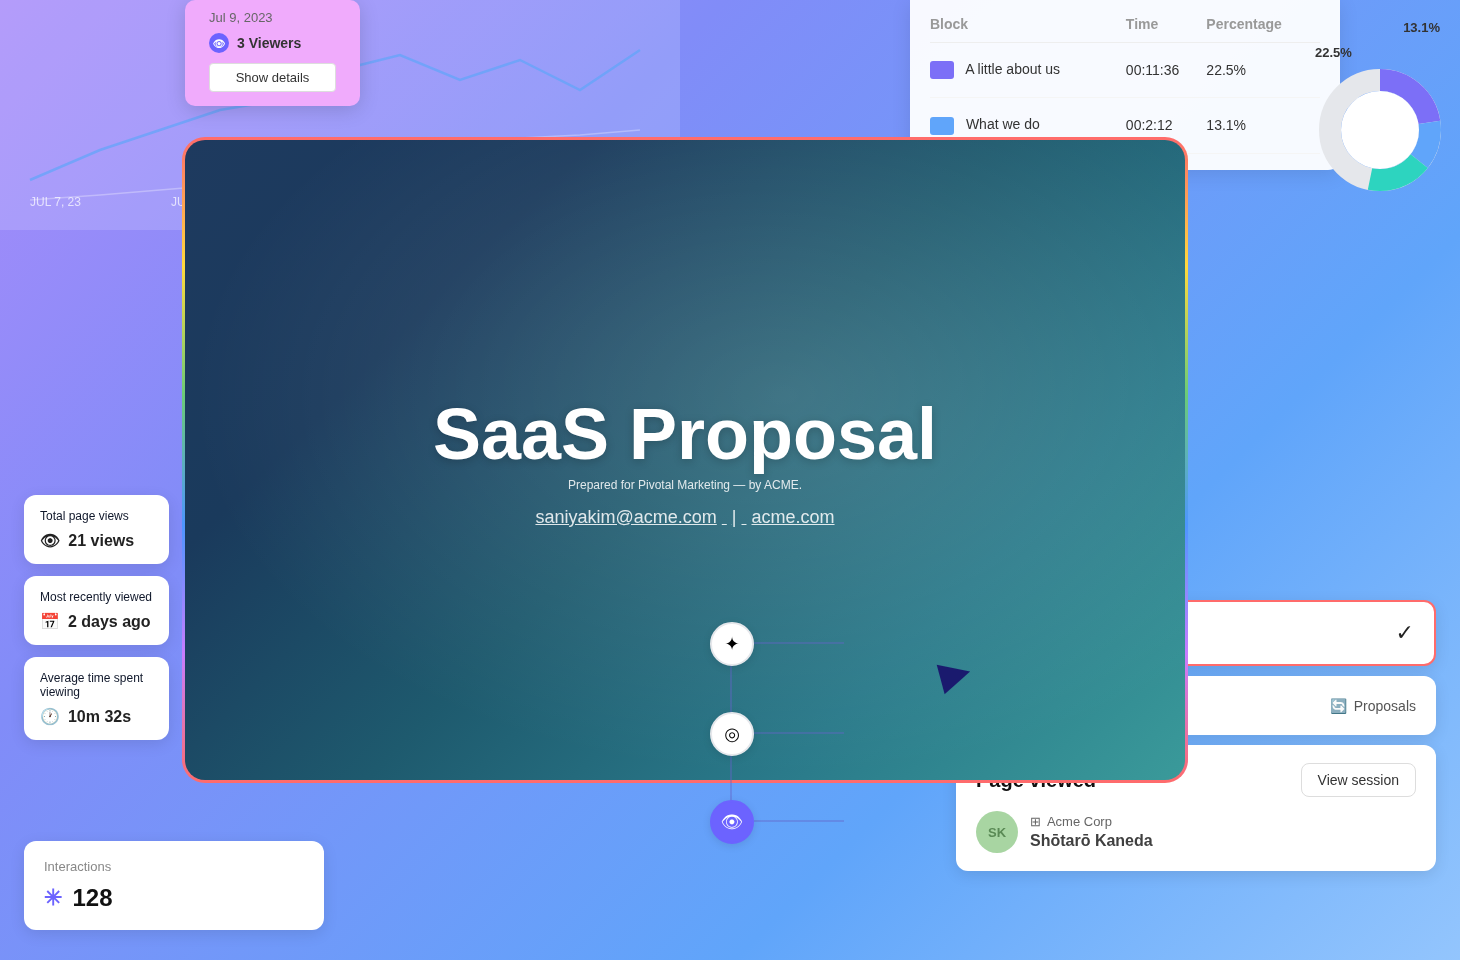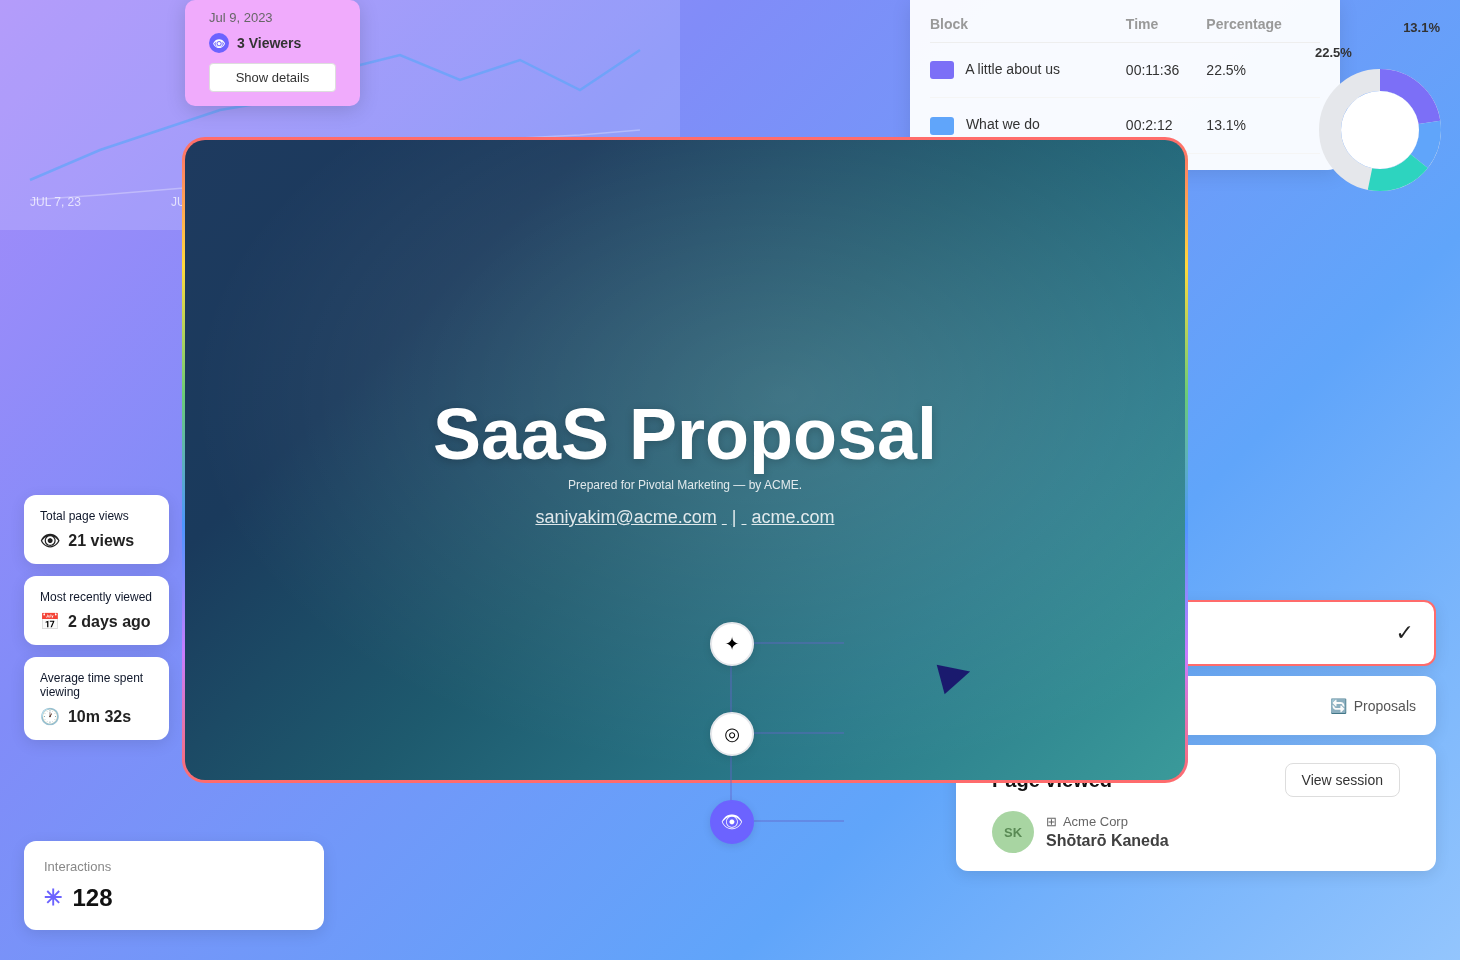--- a/index.html
+++ b/index.html
@@ -291,21 +291,21 @@
       align-items: center;
       gap: 6px;
       font-size: 14px;
       color: #555;
     }
 
     
     .page-viewed-card {
       background: white;
       border-radius: 12px;
-      padding: 18px 36px;
+      padding: 18px 20px;
       box-shadow: 0 4px 15px rgba(0,0,0,0.1);
     }
     .page-viewed-header {
       display: flex;
       align-items: center;
       justify-content: space-between;
       margin-bottom: 14px;
     }
     .page-viewed-title {
       font-size: 20px;

